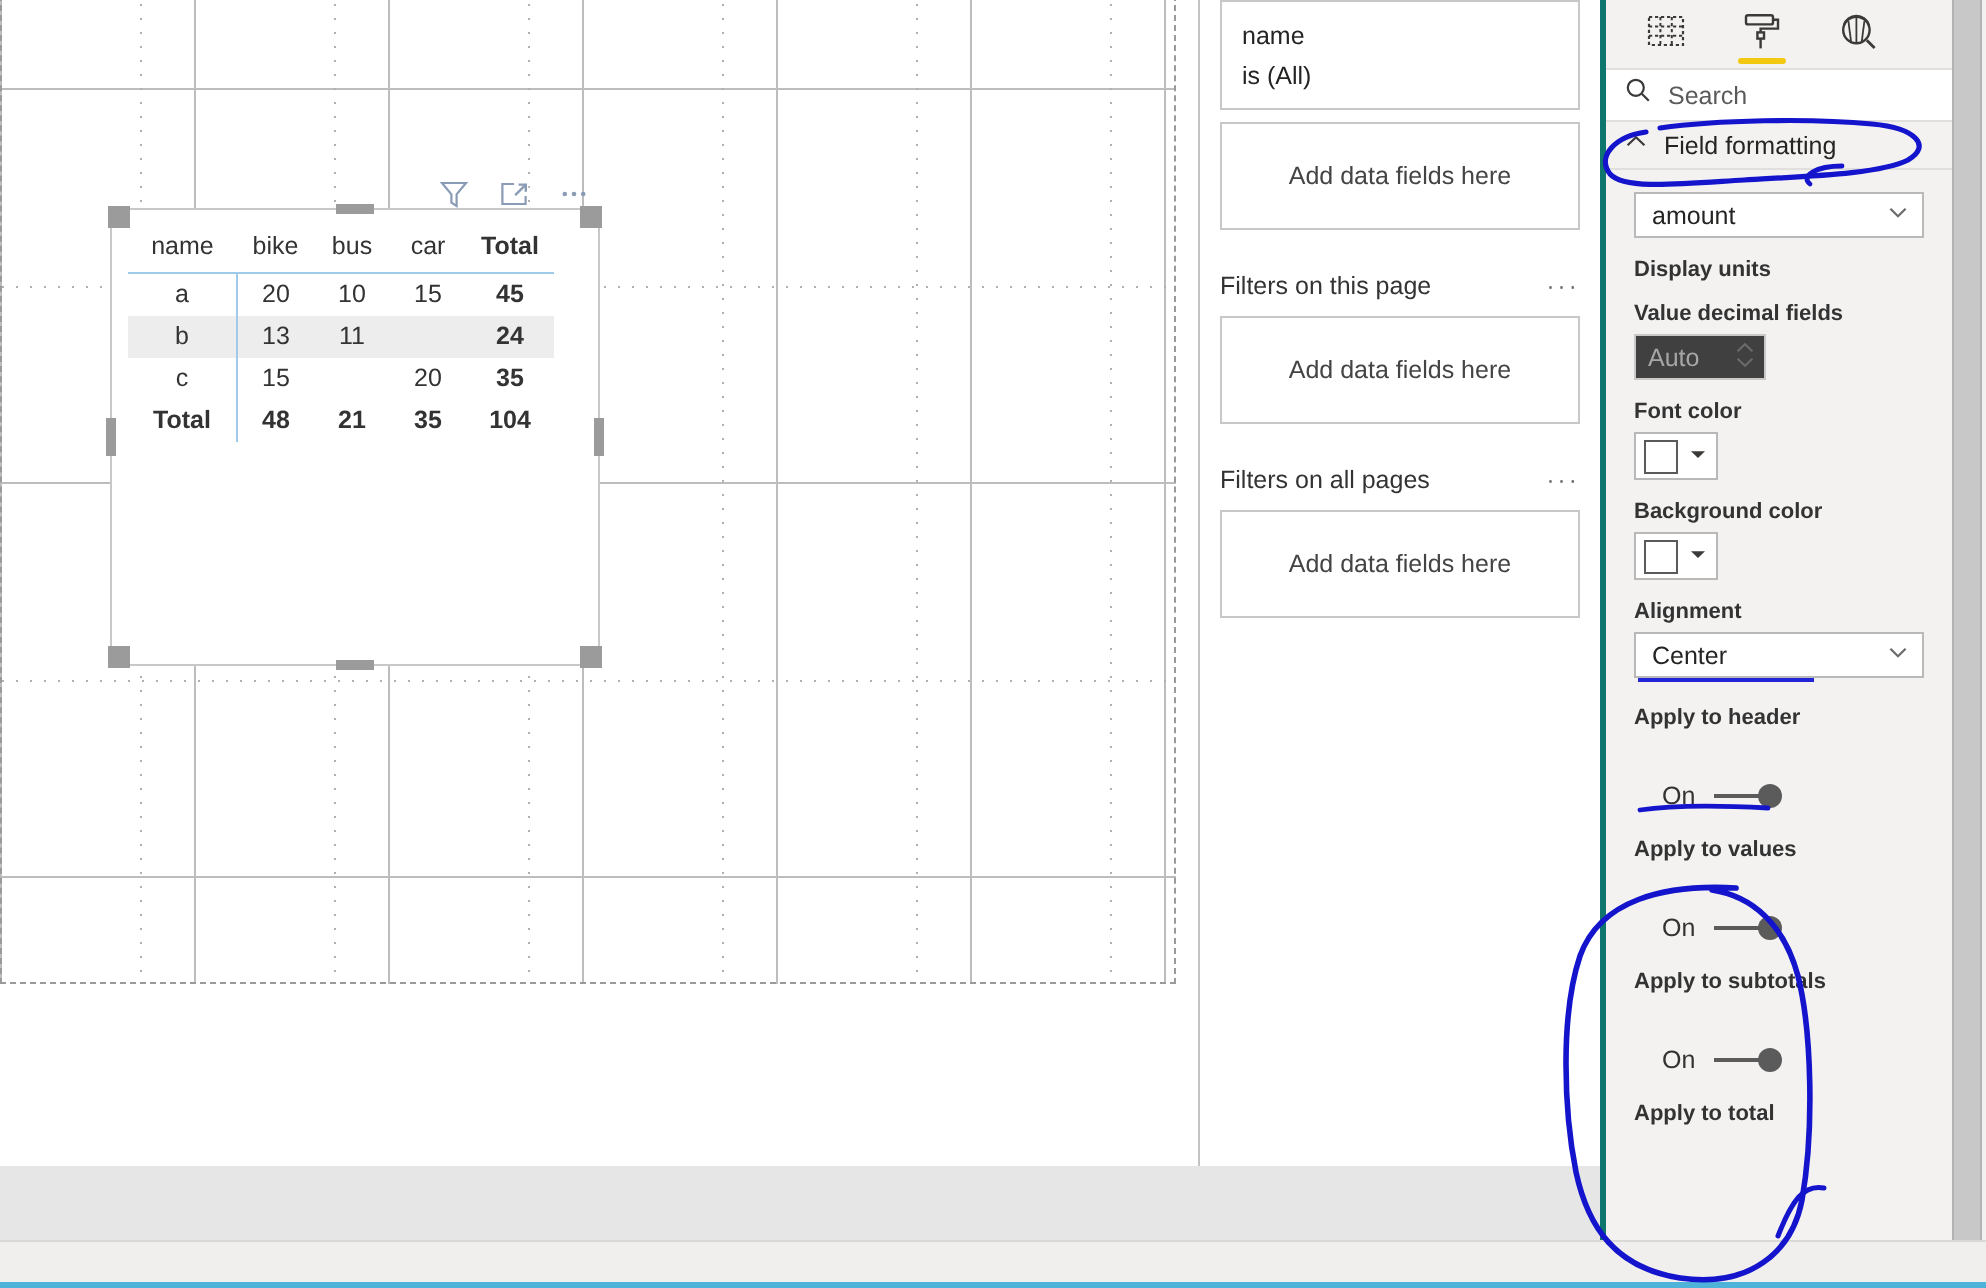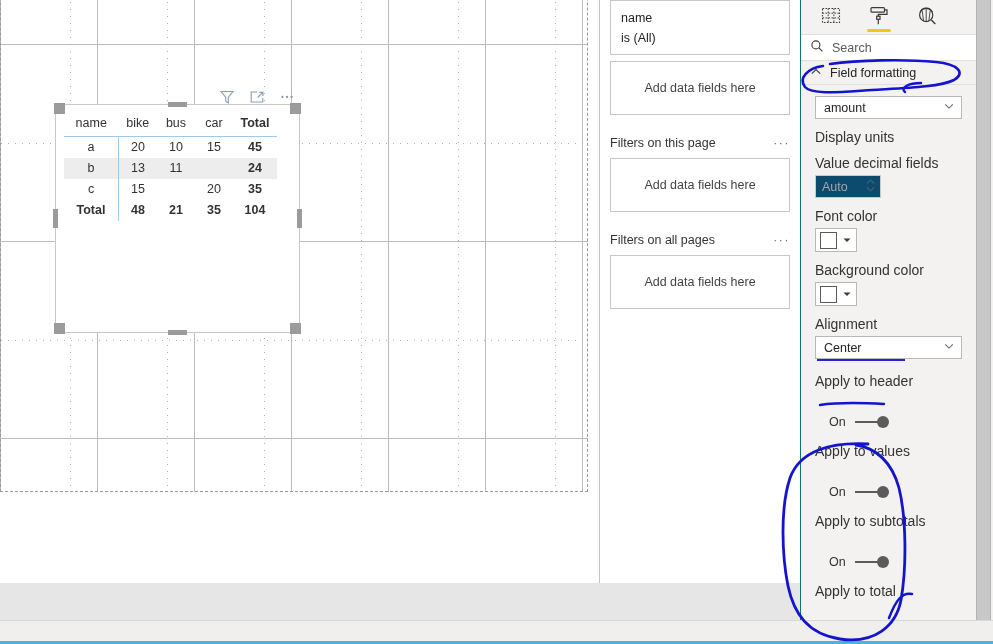--- a/index.html
+++ b/index.html
@@ -100,21 +100,21 @@
   }
   .filters-section-title {
     margin: 0 10px; display: flex; align-items: center; justify-content: space-between;
     font-size: 12.5px; color: #333333;
   }
   .filters-section-title .dots { color: #666; letter-spacing: 1.6px; font-size: 12px; }
 
   
   #format-pane {
     position: absolute; left: 800px; top: 0; width: 176px; height: 644px;
-    background: #f3f2f1; border-left: 1px solid #0f766e;
+    background: #f3f2f1; border-left: 3px solid #0f766e;
     box-sizing: border-box; overflow: hidden;
   }
   #pane-tabs {
     height: 31px; display: flex; align-items: flex-start; gap: 22px;
     padding: 3px 0 0 17px; background: #f3f2f1; position: relative;
   }
   .pane-tab { position: relative; width: 26px; height: 26px; cursor: pointer; }
   .pane-tab .tab-underline {
     position: absolute; left: 1px; right: 1px; bottom: -3px; height: 3px;
     background: #f2c811; border-radius: 2px;
@@ -126,33 +126,33 @@
   }
   #search-row .s-text { font-size: 12.5px; color: #5a5a5a; }
   #section-header {
     height: 23px; display: flex; align-items: center; gap: 8px;
     padding-left: 9px; border-bottom: 1px solid #e1dfdd; background: #f3f2f1;
     cursor: pointer;
   }
   #section-header .sh-text { font-size: 12.5px; color: #252423; }
 
   .fmt-body { padding: 0 14px; }
-  .fmt-label { font-size: 14px; color: #333333; margin-top: 10px; margin-bottom: 4px; }
+  .fmt-label { font-size: 11px; color: #333333; margin-top: 10px; margin-bottom: 4px; font-weight: bold; }
   .combo {
     height: 23px; background: #ffffff; border: 1px solid #b9b9b9;
     display: flex; align-items: center; justify-content: space-between;
     padding: 0 6px 0 8px; font-size: 12.5px; color: #252423; box-sizing: border-box;
     cursor: pointer; position: relative;
   }
   .combo.underlined::after {
     content: ""; position: absolute; left: 1px; width: 88px; bottom: -3px;
     height: 2px; background: #2323d8;
   }
   .spinner {
-    height: 23px; width: 66px; background: #0c4a6e; border: 1px solid #c9c9c9;
+    height: 23px; width: 66px; background: #404040; border: 1px solid #c9c9c9;
     display: flex; align-items: center; justify-content: space-between;
     padding: 0 4px 0 6px; font-size: 12.5px; color: #a6a6a6; box-sizing: border-box;
   }
   .color-pick {
     height: 24px; width: 42px; border: 1px solid #b9b9b9; background: #ffffff;
     display: flex; align-items: center; gap: 5px; padding: 0 4px; box-sizing: border-box;
     cursor: pointer;
   }
   .color-pick .swatch { width: 15px; height: 15px; border: 1px solid #5a5a5a; background: #ffffff; }
   .toggle-row { display: flex; align-items: center; gap: 9px; margin-top: 26px; padding-left: 14px; }

